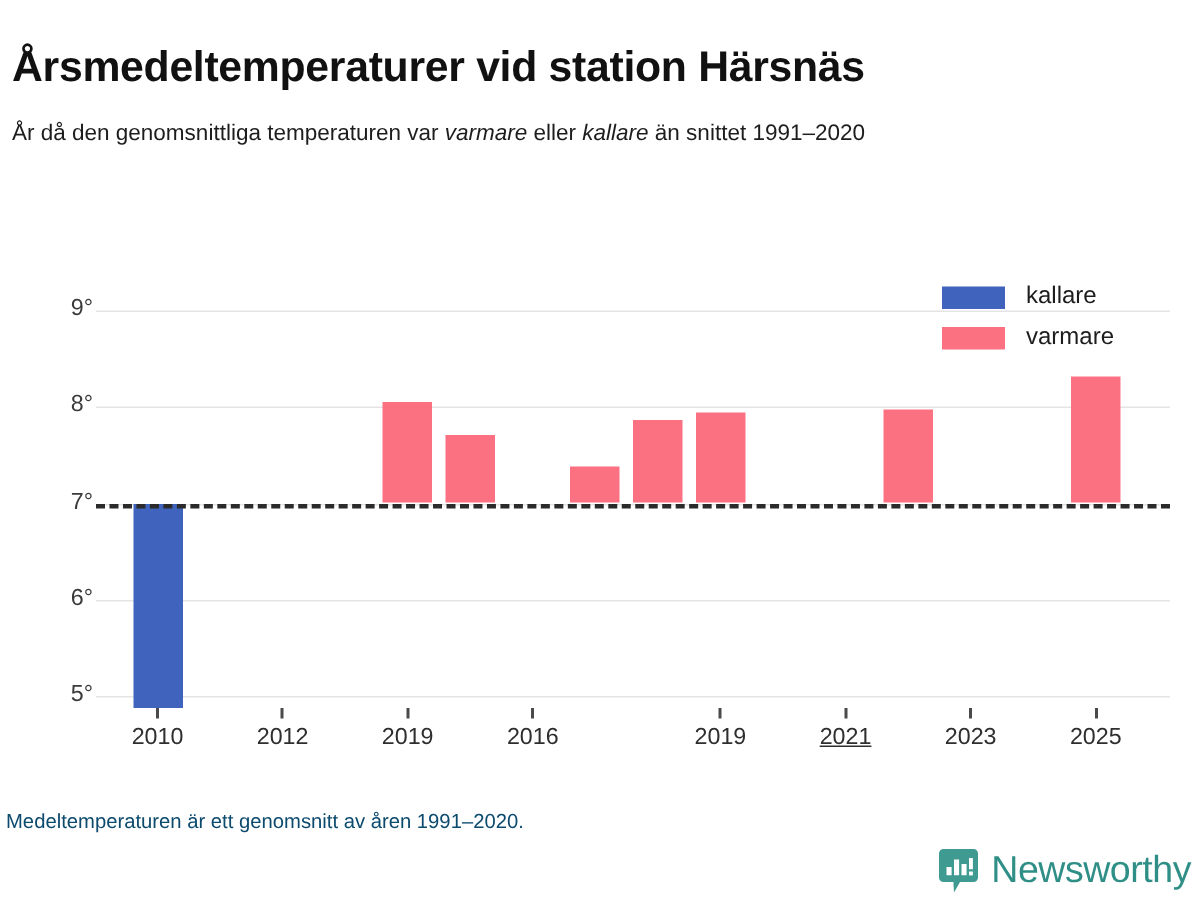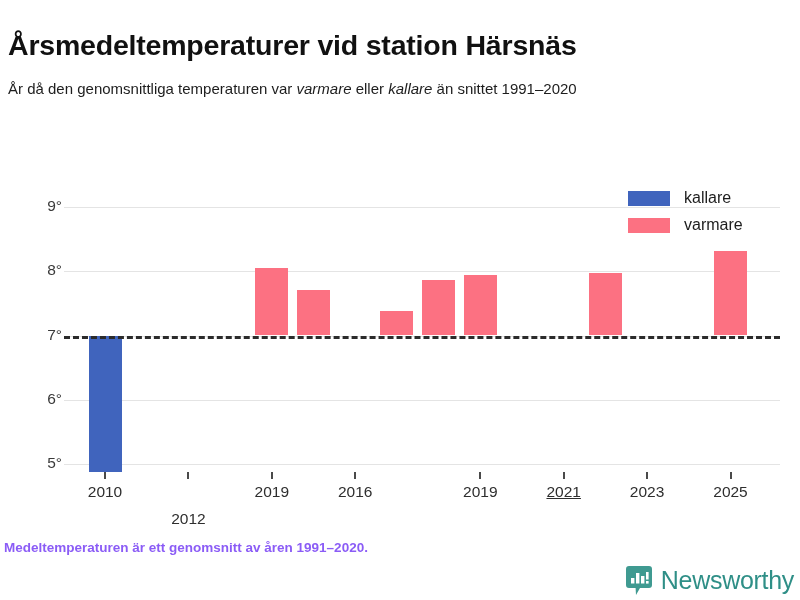--- a/index.html
+++ b/index.html
@@ -127,22 +127,21 @@
     color: #1d1d1d;
     white-space: nowrap;
   }
 
   
   .footnote {
     position: absolute;
     left: 4px;
     top: 540px;
     font-size: 13.5px;
-    color: #8b5cf6;
-    font-weight: bold;
+    color: #0c4a6e;
   }
 
   .brand {
     position: absolute;
     right: 6px;
     top: 566px;
     display: flex;
     height: 30px;
   }
   .brand-mark {
@@ -183,21 +182,21 @@
       <div class="bar warm" style="left: 297px; top: 289.882px; width: 33px; height: 45.6175px;"></div>
       <div class="bar warm" style="left: 380.4px; top: 311.085px; width: 33px; height: 24.415px;"></div>
       <div class="bar warm" style="left: 422.1px; top: 279.602px; width: 33px; height: 55.8975px;"></div>
       <div class="bar warm" style="left: 463.8px; top: 275.105px; width: 33px; height: 60.395px;"></div>
       <div class="bar warm" style="left: 588.9px; top: 273.178px; width: 33px; height: 62.3225px;"></div>
       <div class="bar warm" style="left: 714px; top: 251.332px; width: 33px; height: 84.1675px;"></div>
       <div class="baseline" style="top: 335.5px;"></div>
       <div class="xtick" style="left: 104px; top: 472px;"></div>
       <div class="xtick-label" style="left: 105px; top: 483px;">2010</div>
       <div class="xtick" style="left: 187.4px; top: 472px;"></div>
-      <div class="xtick-label" style="left: 188.4px; top: 483px; margin-top: 27px;">2012</div>
+      <div class="xtick-label" style="left: 188.4px; top: 483px;">2012</div>
       <div class="xtick" style="left: 270.8px; top: 472px;"></div>
       <div class="xtick-label" style="left: 271.8px; top: 483px;">2019</div>
       <div class="xtick" style="left: 354.2px; top: 472px;"></div>
       <div class="xtick-label" style="left: 355.2px; top: 483px;">2016</div>
       <div class="xtick" style="left: 479.3px; top: 472px;"></div>
       <div class="xtick-label" style="left: 480.3px; top: 483px;">2019</div>
       <div class="xtick" style="left: 562.7px; top: 472px;"></div>
       <div class="xtick-label" style="left: 563.7px; top: 483px; text-decoration: underline;">2021</div>
       <div class="xtick" style="left: 646.1px; top: 472px;"></div>
       <div class="xtick-label" style="left: 647.1px; top: 483px;">2023</div>

